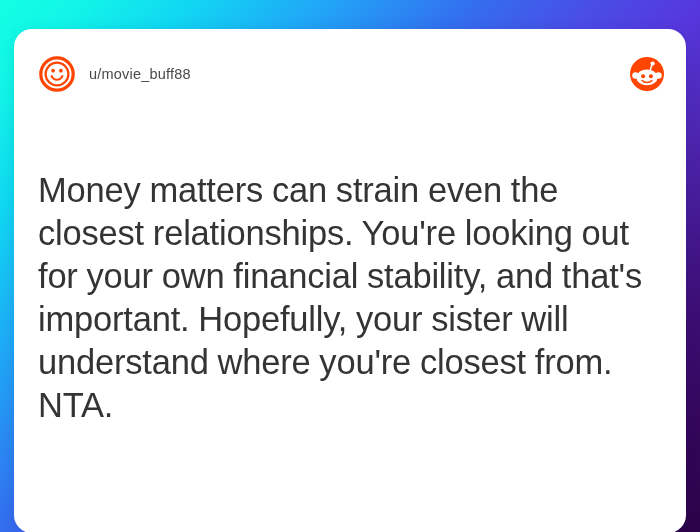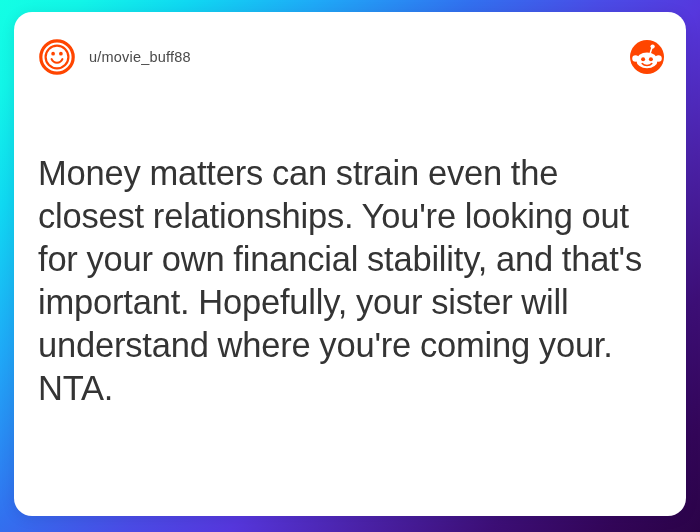--- a/index.html
+++ b/index.html
@@ -39,21 +39,21 @@
         #3d0f77 82%,
         #330659 92%,
         #2b0348 100%
       );
   }
 
   
   #comment-card {
     position: absolute;
     left: 14px;
-    top: 12px;
+    top: 29px;
     width: 672px;
     height: 504px;
     background: #ffffff;
     border-radius: 18px;
     box-sizing: border-box;
     box-shadow: 0 2px 14px rgba(20, 10, 60, 0.10);
     overflow: hidden;
   }
 
   
@@ -159,16 +159,16 @@
 
           <circle cx="13.1" cy="19.3" r="2.0" fill="#FF4500"></circle>
           <circle cx="20.9" cy="19.3" r="2.0" fill="#FF4500"></circle>
 
           <path d="M12.2 23.5 a5.6 4.0 0 0 0 9.6 0" fill="none" stroke="#FF4500" stroke-width="1.55" stroke-linecap="round"></path>
         </svg>
       </span>
 
     </div>
 
-    <div id="comment-body">Money matters can strain even the closest relationships. You're looking out for your own financial stability, and that's important. Hopefully, your sister will understand where you're coming your. NTA.</div>
+    <div id="comment-body">Money matters can strain even the closest relationships. You're looking out for your own financial stability, and that's important. Hopefully, your sister will understand where you're closest from. NTA.</div>
 
   </div>
 </div>
 
 </body></html>

